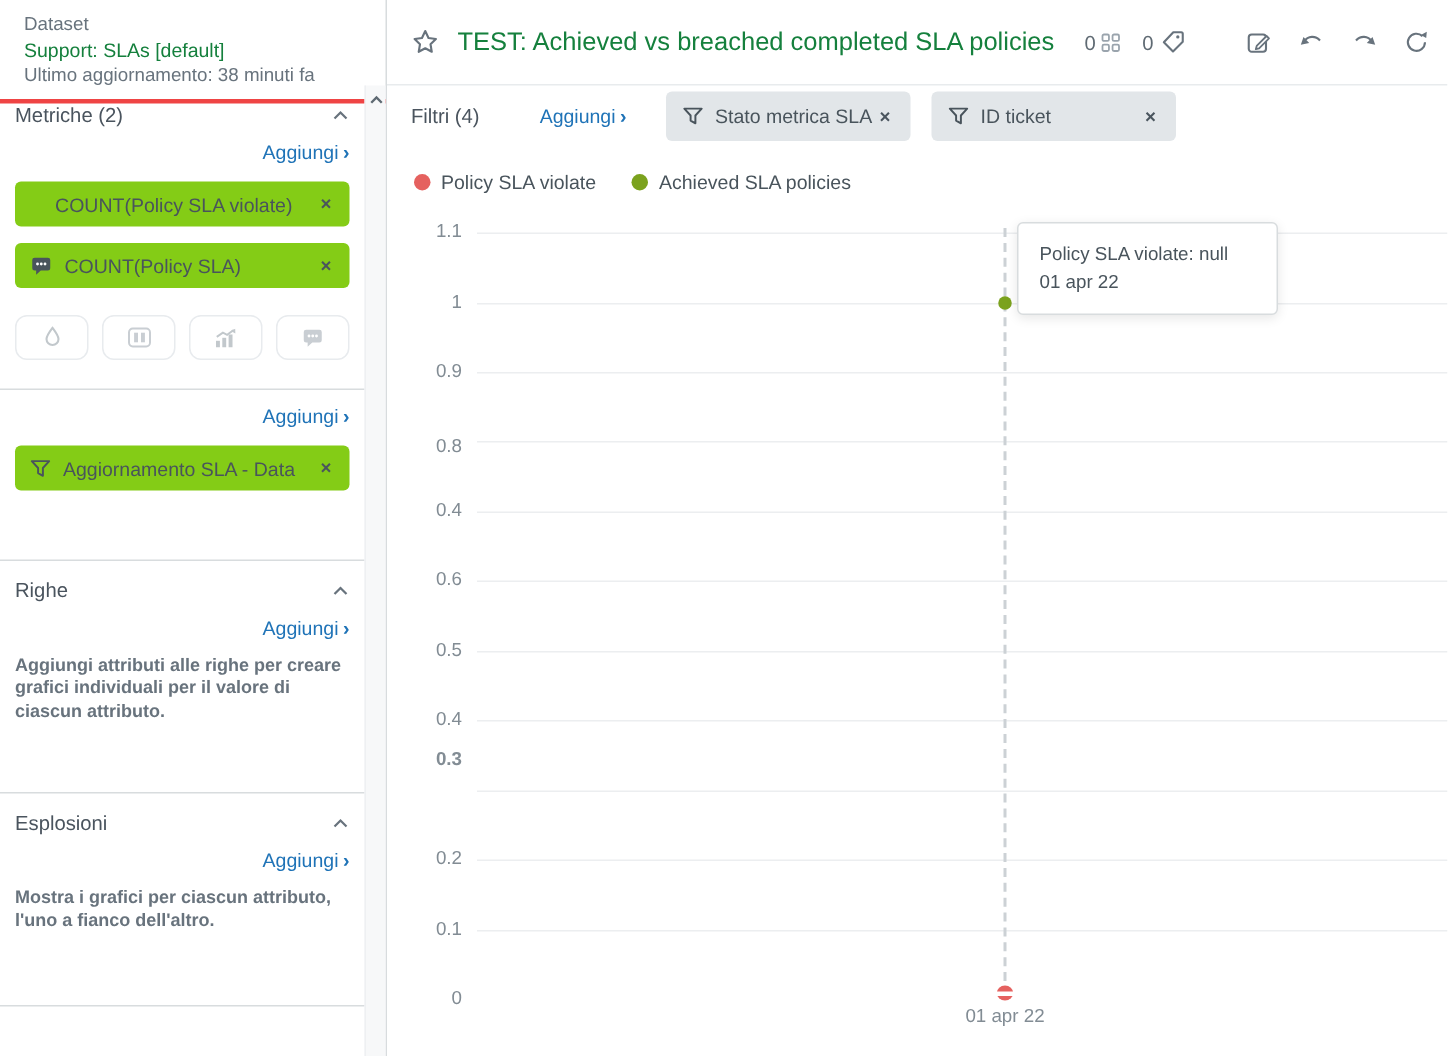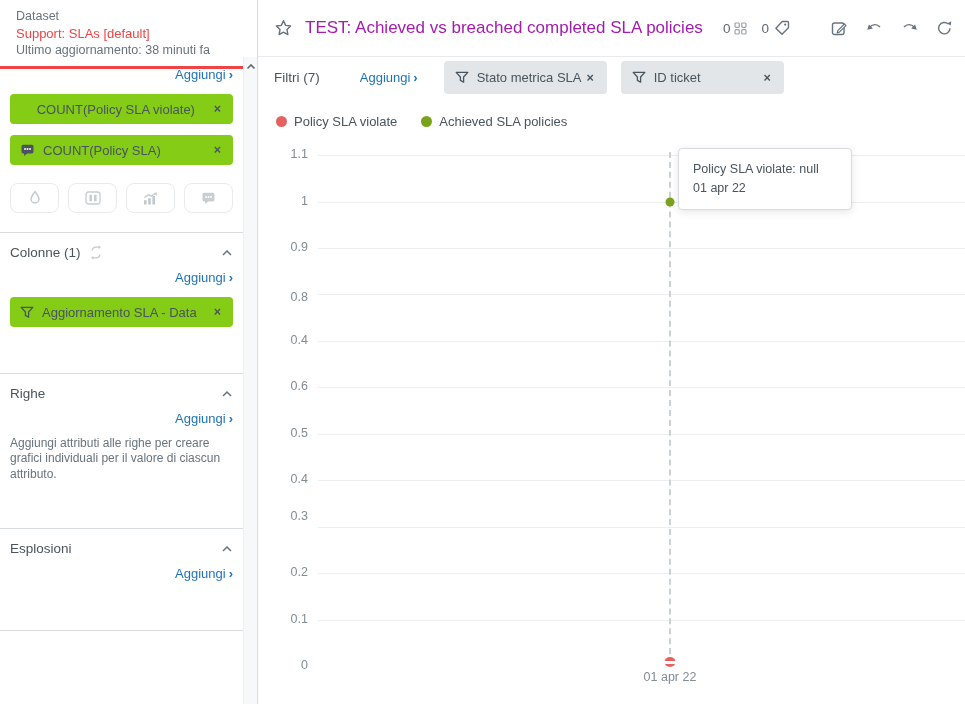--- a/index.html
+++ b/index.html
@@ -11,45 +11,45 @@
   }
   svg { display:block; }
   .link { color:#1f73b7; font-size:13px; cursor:pointer; }
   .chev { color:#1f73b7; font-weight:700; margin-left:3px; }
 
   
   .sidebar { position:absolute; left:0; top:0; width:258px; height:704px;
     border-right:1px solid #d8dcde; background:#fff; }
   .dataset { padding:8px 16px 7px 16px; border-bottom:3px solid #ef4444;
     font-size:12.5px; color:#68737d; line-height:1.34; }
-  .dataset .ds-name { color:#ef4444; font-size:13px; }
+  .dataset .ds-name { color:#15803d; font-size:13px; }
   .scrolltrack { position:absolute; top:57px; right:0; width:14px; bottom:0;
     background:#f7f8f9; border-left:1px solid #eef0f2; display:flex; justify-content:center; }
   .scrolltrack svg { margin-top:6px; }
   .side-content { position:absolute; top:57px; left:0; right:14px; bottom:0; padding:0 10px; overflow:hidden; }
   .sec-header { display:flex; align-items:center; margin-top:12px; font-size:13.5px; color:#4a545e; }
   .sec-header .spacer { flex:1; }
   .add-row { text-align:right; margin-top:10px; height:16px; }
   .schip { background:#84cc16; border-radius:4px; height:30px; display:flex; align-items:center;
     padding:0 10px; font-size:13px; color:#49545c; margin-top:11px; }
   .schip .x, .fchip .x { margin-left:auto; font-weight:700; font-size:12.5px; color:#4a555e; cursor:pointer; padding:0 2px; }
   .schip.center .lbl { flex:1; text-align:center; }
   .schip .icn { margin-right:8px; display:flex; }
   .toolrow { display:flex; gap:9px; margin-top:18px; padding-bottom:12px; }
   .toolbtn { width:52px; height:30px; border:1px solid #e8ebee; border-radius:8px;
     display:flex; align-items:center; justify-content:center; background:#fff; cursor:pointer; }
   .divider { border-top:1px solid #d8dcde; margin:0 -10px; }
-  .desc { font-size:12px; color:#68737d; line-height:1.28; margin-top:9px; }
+  .desc { font-size:12px; color:#68737d; line-height:1.28; margin-top:9px;font-weight:bold; }
   .mt7{margin-top:7px;} .mt47{margin-top:46px;} .mt46{margin-top:46px;} .mt48{margin-top:48px;}
   .swap-icn { margin-left:7px; display:flex; }
 
   
   .main { position:absolute; left:258px; top:0; right:0; bottom:0; }
   .main-header { height:57px; border-bottom:1px solid #e8ebed; display:flex; align-items:center; padding:0 10px 0 16px; }
-  .title { font-size:17px; color:#a21caf; margin-left:12px; white-space:nowrap; }
+  .title { font-size:17px; color:#15803d; margin-left:12px; white-space:nowrap; }
   .actions { margin-left:auto; display:flex; align-items:center; gap:14px; }
   .counter { display:flex; align-items:center; gap:4px; font-size:13.5px; color:#5f6a73; cursor:pointer; }
   .iconbtn-h { cursor:pointer; padding:2px; }
   .gap24 { width:10px; }
 
   .filter-row { height:41px; display:flex; align-items:center; padding:0 16px; }
   .filters-title { font-size:13.5px; color:#4a545e; margin-right:40px; }
   .filter-row .link { margin-right:26px; }
   .fchip { width:163px; height:33px; background:#e2e6e9; border-radius:4px; display:flex;
     align-items:center; padding:0 11px; margin-right:14px; font-size:13px; color:#49545c; cursor:pointer; }
@@ -86,20 +86,27 @@
   </div>
 
   <div class="scrolltrack">
     <svg width="10" height="7">
         <path d="M1.5 5.5 L5 2 L8.5 5.5" fill="none" stroke="#5f6a73" stroke-width="1.6"></path>
       </svg>
   </div>
 
   <div class="side-content">
 
+    <div class="sec-header">
+      <span>Metriche (2)</span>
+      <span class="spacer"></span>
+      <svg width="12" height="8">
+          <path d="M2 6 L6 2 L10 6" fill="none" stroke="#68737d" stroke-width="1.5"></path>
+        </svg>
+    </div>
     <div class="add-row">
       <span class="link"><span>Aggiungi</span><span class="chev">›</span></span>
     </div>
     <div class="schip center">
       <span class="lbl">COUNT(Policy SLA violate)</span>
       <span class="x">×</span>
     </div>
     <div class="schip">
       <span class="icn">
         <svg width="15" height="13">
@@ -138,35 +145,20 @@
         <svg width="15" height="13">
             <path d="M1.5 2.4A1.6 1.6 0 0 1 3.1 .8h8.8a1.6 1.6 0 0 1 1.6 1.6v5.4a1.6 1.6 0 0 1-1.6 1.6H7.2l-3.1 2.7V9.4H3.1a1.6 1.6 0 0 1-1.6-1.6z" fill="#c9ced3"></path>
             <circle cx="5" cy="5" r=".95" fill="#fff"></circle>
             <circle cx="7.5" cy="5" r=".95" fill="#fff"></circle>
             <circle cx="10" cy="5" r=".95" fill="#fff"></circle>
           </svg>
       </div>
     </div>
     <div class="divider mt7"></div>
 
-    <div class="sec-header">
-      <span>Colonne (1)</span>
-      <span class="swap-icn">
-        <svg width="16" height="15">
-            <path d="M4.2 5.6 C4.2 3 6 2.2 8.2 2.2 H12" fill="none" stroke="#c3cad0" stroke-width="1.3"></path>
-            <path d="M10.6 0.4 L13 2.2 L10.6 4 Z" fill="#c3cad0"></path>
-            <path d="M11.8 9.4 C11.8 12 10 12.8 7.8 12.8 H4" fill="none" stroke="#c3cad0" stroke-width="1.3"></path>
-            <path d="M5.4 11 L3 12.8 L5.4 14.6 Z" fill="#c3cad0"></path>
-          </svg>
-      </span>
-      <span class="spacer"></span>
-      <svg width="12" height="8">
-          <path d="M2 6 L6 2 L10 6" fill="none" stroke="#68737d" stroke-width="1.5"></path>
-        </svg>
-    </div>
     <div class="add-row">
       <span class="link"><span>Aggiungi</span><span class="chev">›</span></span>
     </div>
     <div class="schip">
       <span class="icn">
         <svg width="14" height="13">
             <path d="M1.2 1.4h11.6L8.6 6v5.2L5.4 9.4V6z" fill="none" stroke="#49545c" stroke-width="1.3" stroke-linejoin="round"></path>
           </svg>
       </span>
       <span class="lbl">Aggiornamento SLA - Data</span>
@@ -190,20 +182,21 @@
     <div class="sec-header">
       <span>Esplosioni</span>
       <span class="spacer"></span>
       <svg width="12" height="8">
           <path d="M2 6 L6 2 L10 6" fill="none" stroke="#68737d" stroke-width="1.5"></path>
         </svg>
     </div>
     <div class="add-row">
       <span class="link"><span>Aggiungi</span><span class="chev">›</span></span>
     </div>
+    <div class="desc">Mostra i grafici per ciascun attributo, l'uno a fianco dell'altro.</div>
     <div class="divider mt48"></div>
 
   </div>
 </aside>
 
 <div class="main">
 
   <div class="main-header">
     <svg width="19" height="18" viewBox="0 0 20 19">
         <path d="M10 1.8l2.3 4.9 5.2 .7-3.8 3.7 .9 5.3L10 13.9l-4.6 2.5 .9-5.3L2.5 7.4l5.2-.7z" fill="none" stroke="#68737d" stroke-width="1.5" stroke-linejoin="round"></path>
@@ -250,21 +243,21 @@
       <span class="iconbtn-h">
         <svg width="17" height="16">
             <path d="M14 8.2 A 5.7 5.7 0 1 1 12.3 4.1" fill="none" stroke="#68737d" stroke-width="1.4"></path>
             <path d="M15.2 1.2 L14.8 5.4 L11.2 3.4 Z" fill="#68737d"></path>
           </svg>
       </span>
     </div>
   </div>
 
   <div class="filter-row">
-    <span class="filters-title">Filtri (7)</span>
+    <span class="filters-title">Filtri (4)</span>
     <span class="link"><span>Aggiungi</span><span class="chev">›</span></span>
     <div class="fchip">
       <span class="icn">
           <svg width="14" height="13">
             <path d="M1.2 1.4h11.6L8.6 6v5.2L5.4 9.4V6z" fill="none" stroke="#49545c" stroke-width="1.3" stroke-linejoin="round"></path>
           </svg>
         </span>
       <span>Stato metrica SLA</span>
       <span class="x">×</span>
     </div>
@@ -307,21 +300,21 @@
       <div class="ytick" style="top: 150px;">0.8</div>
       <div class="gridline" style="top: 200.8px;"></div>
       <div class="ytick" style="top: 192.8px;">0.4</div>
       <div class="gridline" style="top: 247.3px;"></div>
       <div class="ytick" style="top: 239.3px;">0.6</div>
       <div class="gridline" style="top: 293.7px;"></div>
       <div class="ytick" style="top: 285.7px;">0.5</div>
       <div class="gridline" style="top: 340.2px;"></div>
       <div class="ytick" style="top: 332.2px;">0.4</div>
       <div class="gridline" style="top: 386.6px;"></div>
-      <div class="ytick" style="top: 369px;">0.3</div>
+      <div class="ytick" style="top: 359px; font-weight: bold;">0.3</div>
       <div class="gridline" style="top: 433.1px;"></div>
       <div class="ytick" style="top: 425.1px; text-align: right;">0.2</div>
       <div class="gridline" style="top: 479.5px;"></div>
       <div class="ytick" style="top: 471.5px;">0.1</div>
       <div class="ytick" style="top: 518px;">0</div>
       <div class="marker marker-strike" style="background: rgb(229, 97, 95); top: 522px;"></div>
       <div class="marker" style="background: rgb(123, 162, 30); top: 61.5px;"></div>
     </div>
 
 </div>

